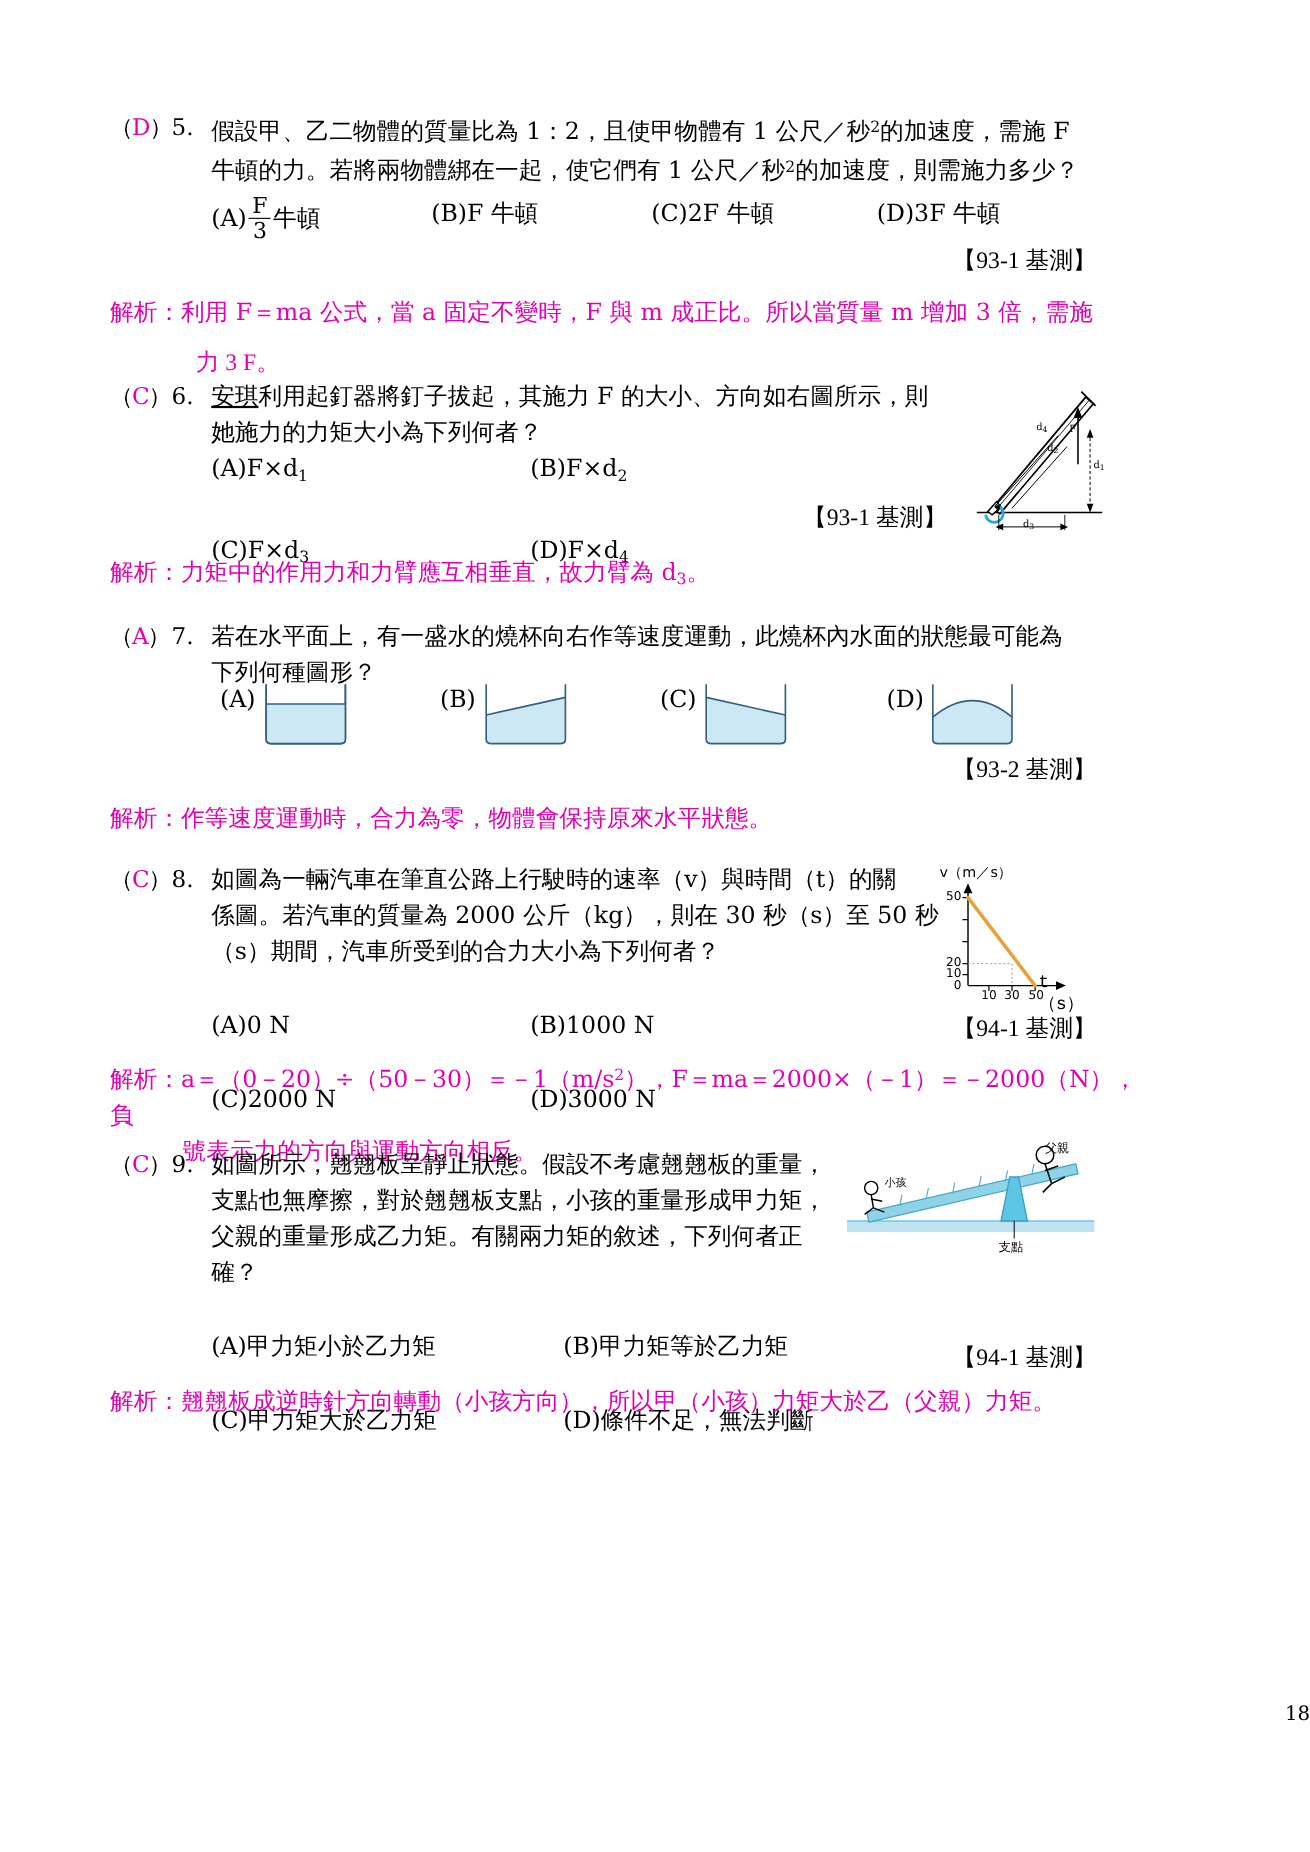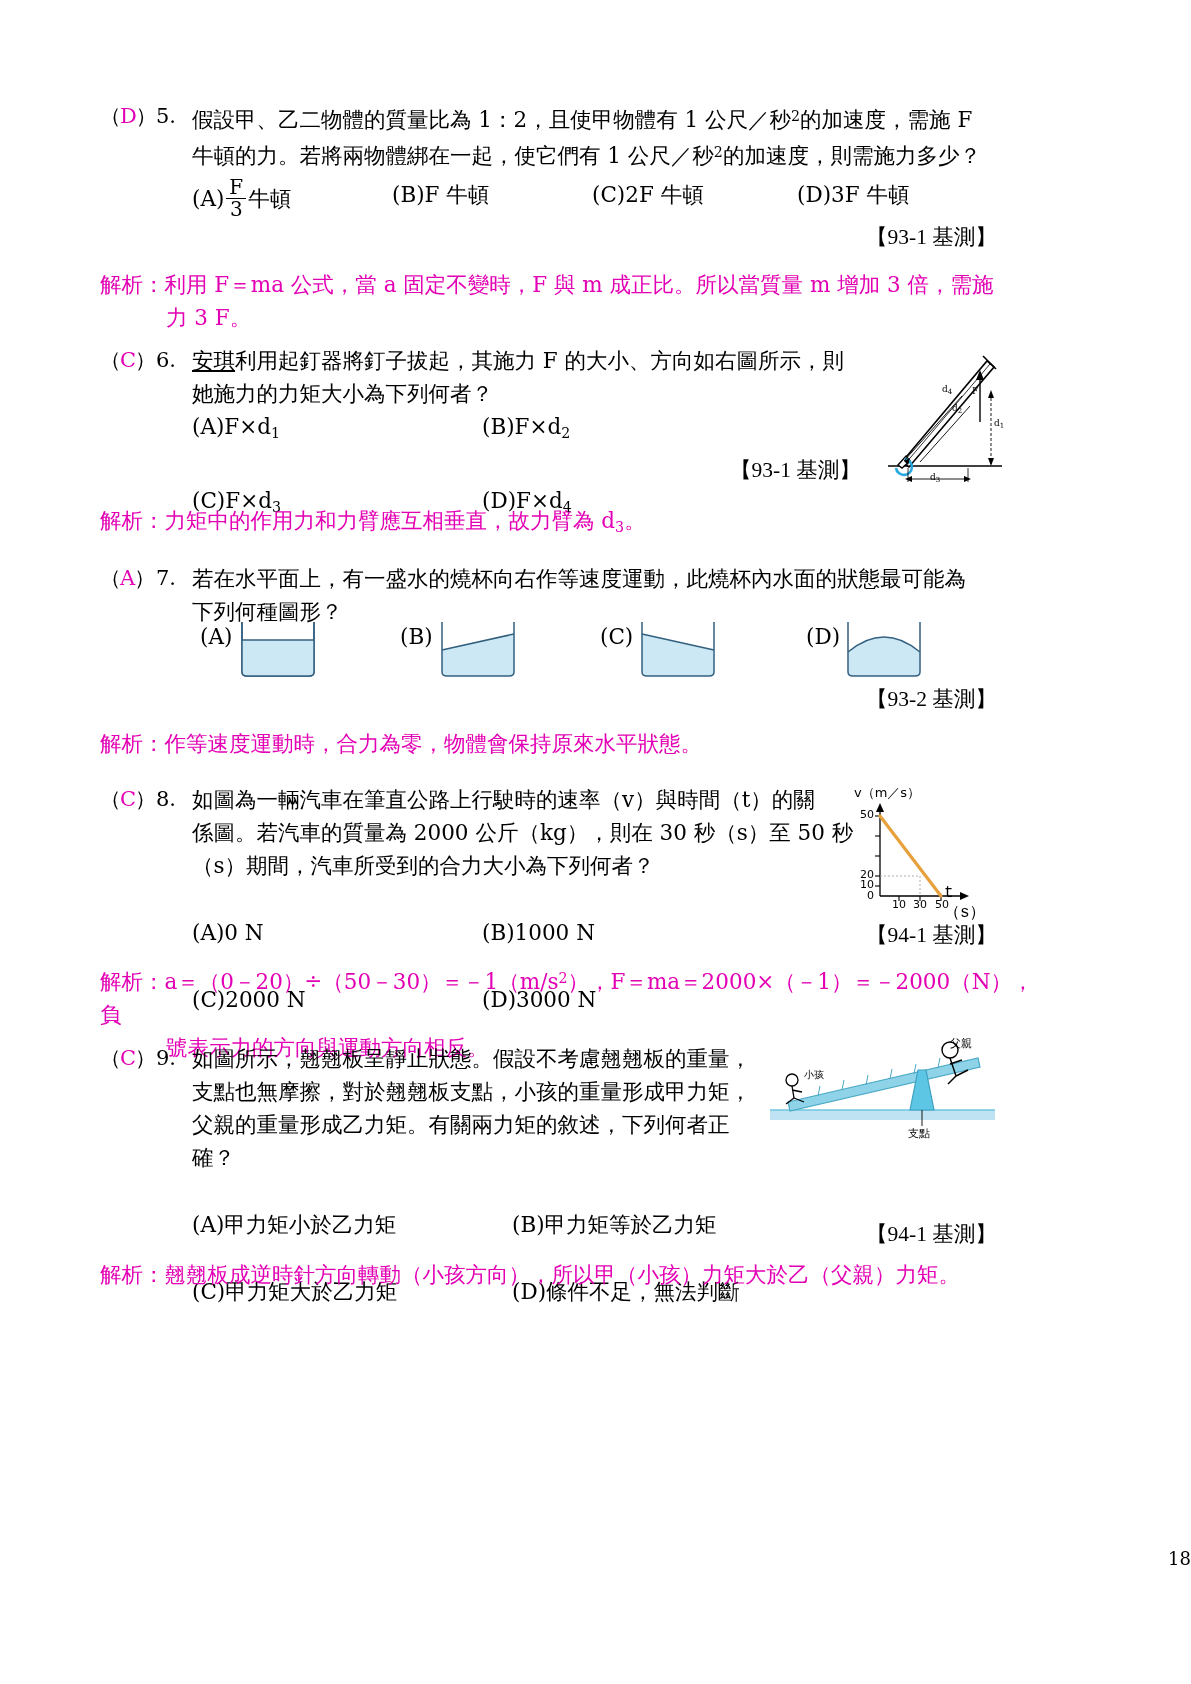--- a/index.html
+++ b/index.html
@@ -154,21 +154,21 @@
         <div>
           <span>(D)</span><span>3F 牛頓</span>
         </div>
       </div>
     </div>
   </div>
   <div class="source" style="left:866px; top:222px;">【93-1 基測】</div>
 
   <div class="explain" style="top:268px;">
     <p style="margin:0;">解析：利用 F＝ma 公式，當 a 固定不變時，F 與 m 成正比。所以當質量 m 增加 3 倍，需施</p>
-    <p style="margin:0;" class="ind">力 3 F。</p>
+    <p style="margin:12px;font-family:Liberation Serif, serif;" class="ind">力 3 F。</p>
   </div>
 
   <div class="qblock" style="top:344px;">
     <div class="qrow">
       <div class="ansmark">（<span class="letter">C</span>）</div>
       <div class="qnum">6.</div>
       <div class="qbody" style="max-width:760px;">
         <p><span style="text-decoration:underline;">安琪</span><span>利用起釘器將釘子拔起，其施力 F 的大小、方向如右圖所示，則</span></p>
         <p>她施力的力矩大小為下列何者？</p>
         <div class="choices2" style="margin-top:0px;">
@@ -272,21 +272,21 @@
     <div style="position:absolute; left:0; top:6px; font-size:21.5px;">(D)</div>
     <svg style="position:absolute; left:36px; top:0;" width="90" height="62" viewBox="0 0 90 62">
       <path d="M 6 34 Q 42 4 78 34 L 78 54 Q 78 58 73 58 L 11 58 Q 6 58 6 54 Z" fill="#cde8f5" stroke="none"></path>
       <path d="M 6 34 Q 42 4 78 34" fill="none" stroke="#33607f" stroke-width="1.5"></path>
       <path d="M 6 4 L 6 54 Q 6 58 11 58 L 73 58 Q 78 58 78 54 L 78 4" fill="none" stroke="#33607f" stroke-width="1.5"></path>
     </svg>
   </div>
 
   <div class="source" style="left:866px; top:684px;">【93-2 基測】</div>
 
-  <div class="explain" style="top:728px;font-family:Liberation Serif, serif;">
+  <div class="explain" style="top:728px;">
     <p style="margin:0;">解析：作等速度運動時，合力為零，物體會保持原來水平狀態。</p>
   </div>
 
   <div class="qblock" style="top:783px;">
     <div class="qrow">
       <div class="ansmark">（<span class="letter">C</span>）</div>
       <div class="qnum">8.</div>
       <div class="qbody" style="max-width:700px;">
         <p>如圖為一輛汽車在筆直公路上行駛時的速率（v）與時間（t）的關</p>
         <p>係圖。若汽車的質量為 2000 公斤（kg），則在 30 秒（s）至 50 秒</p>

